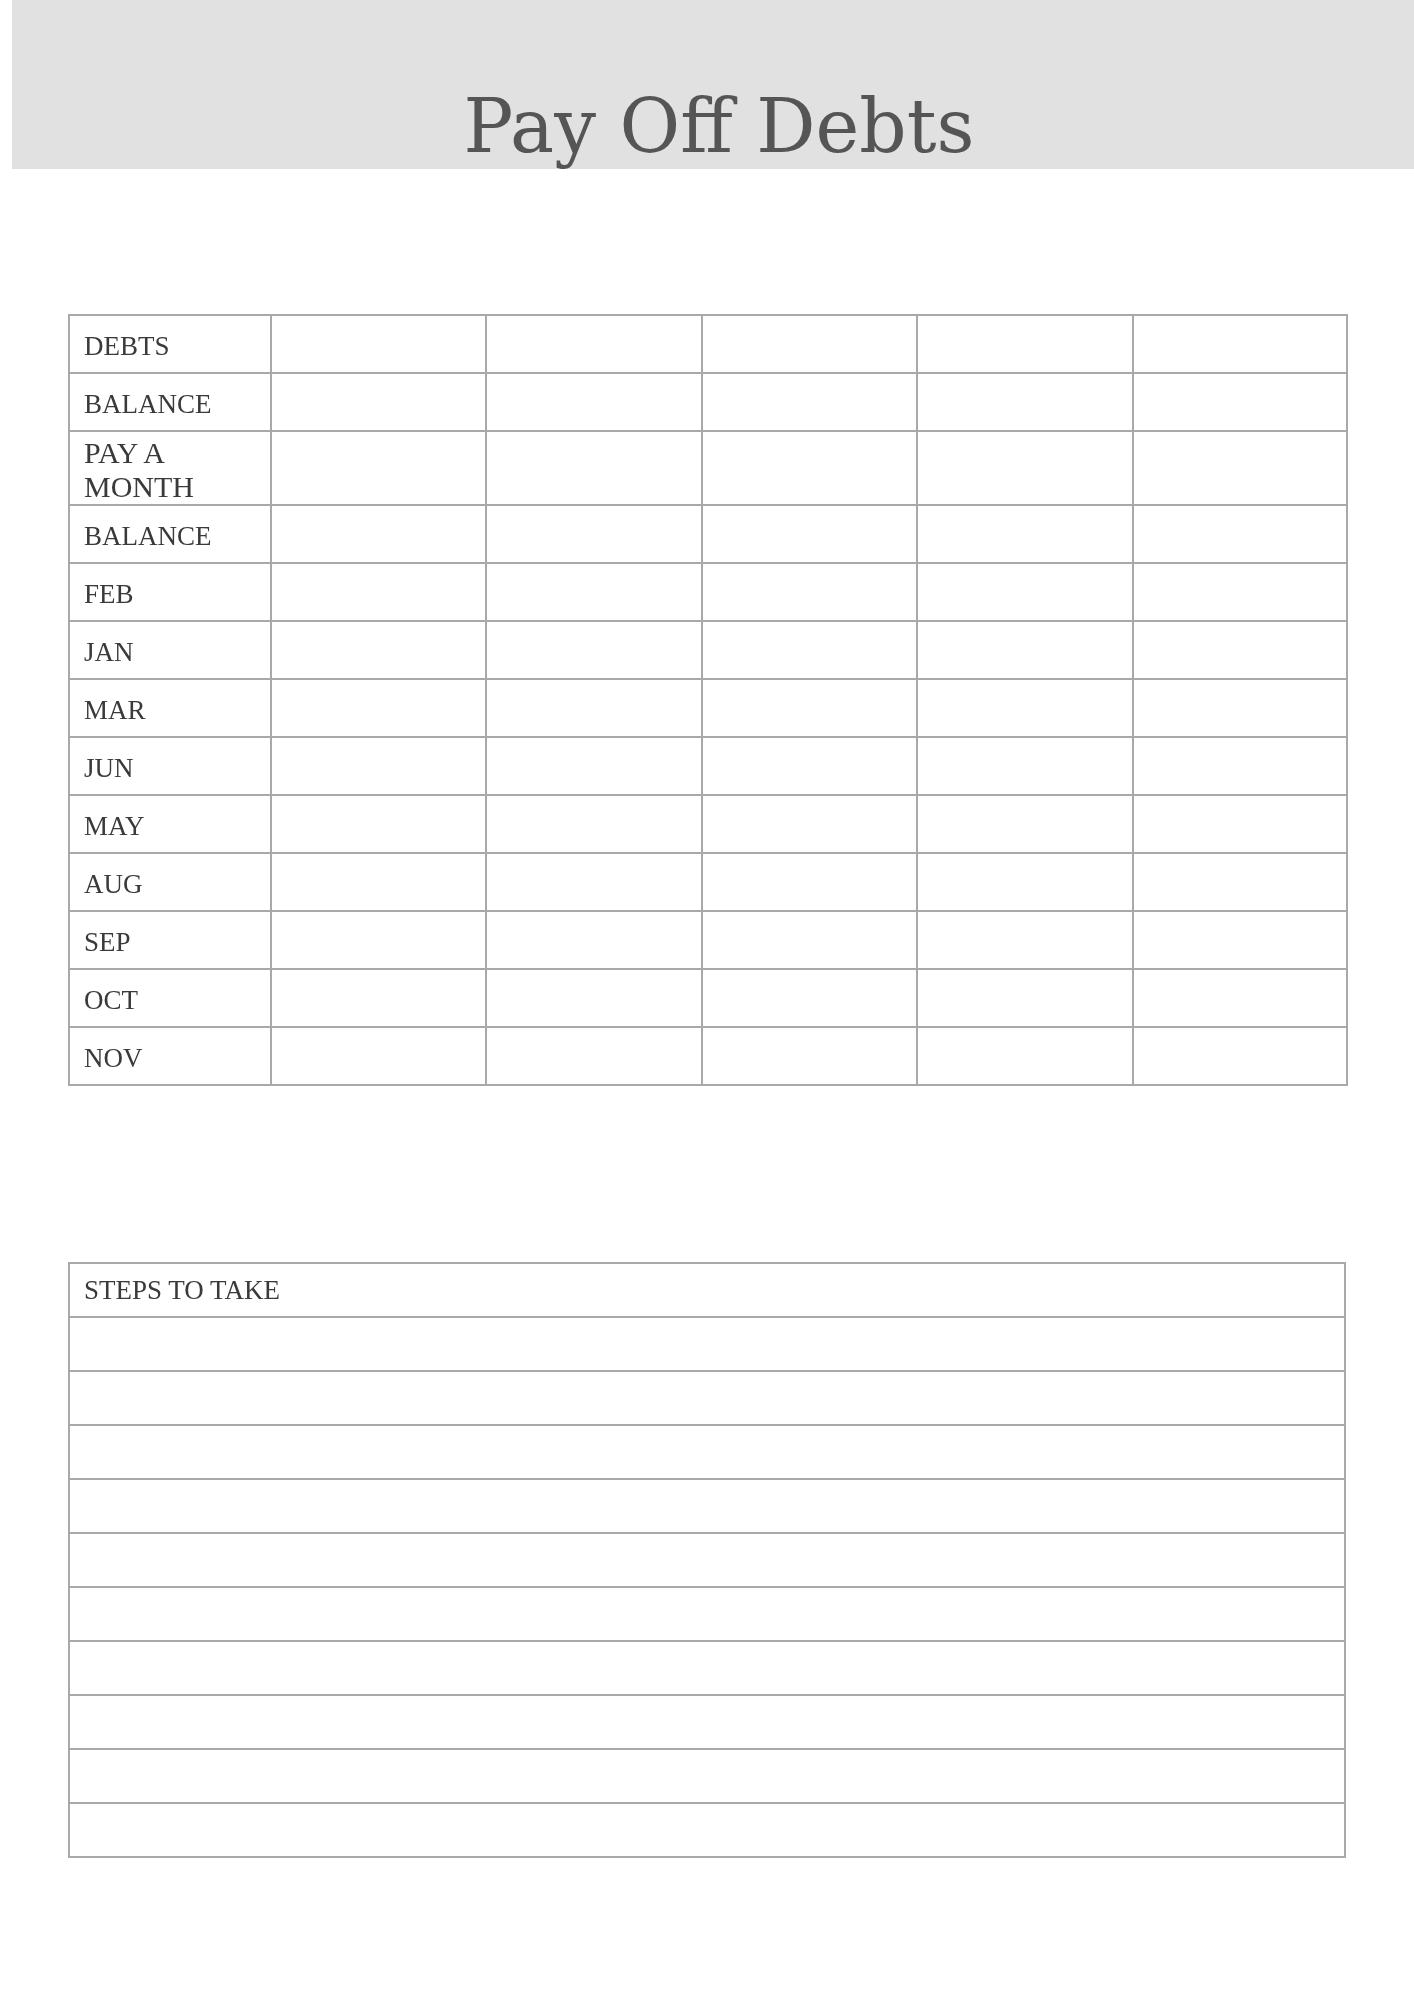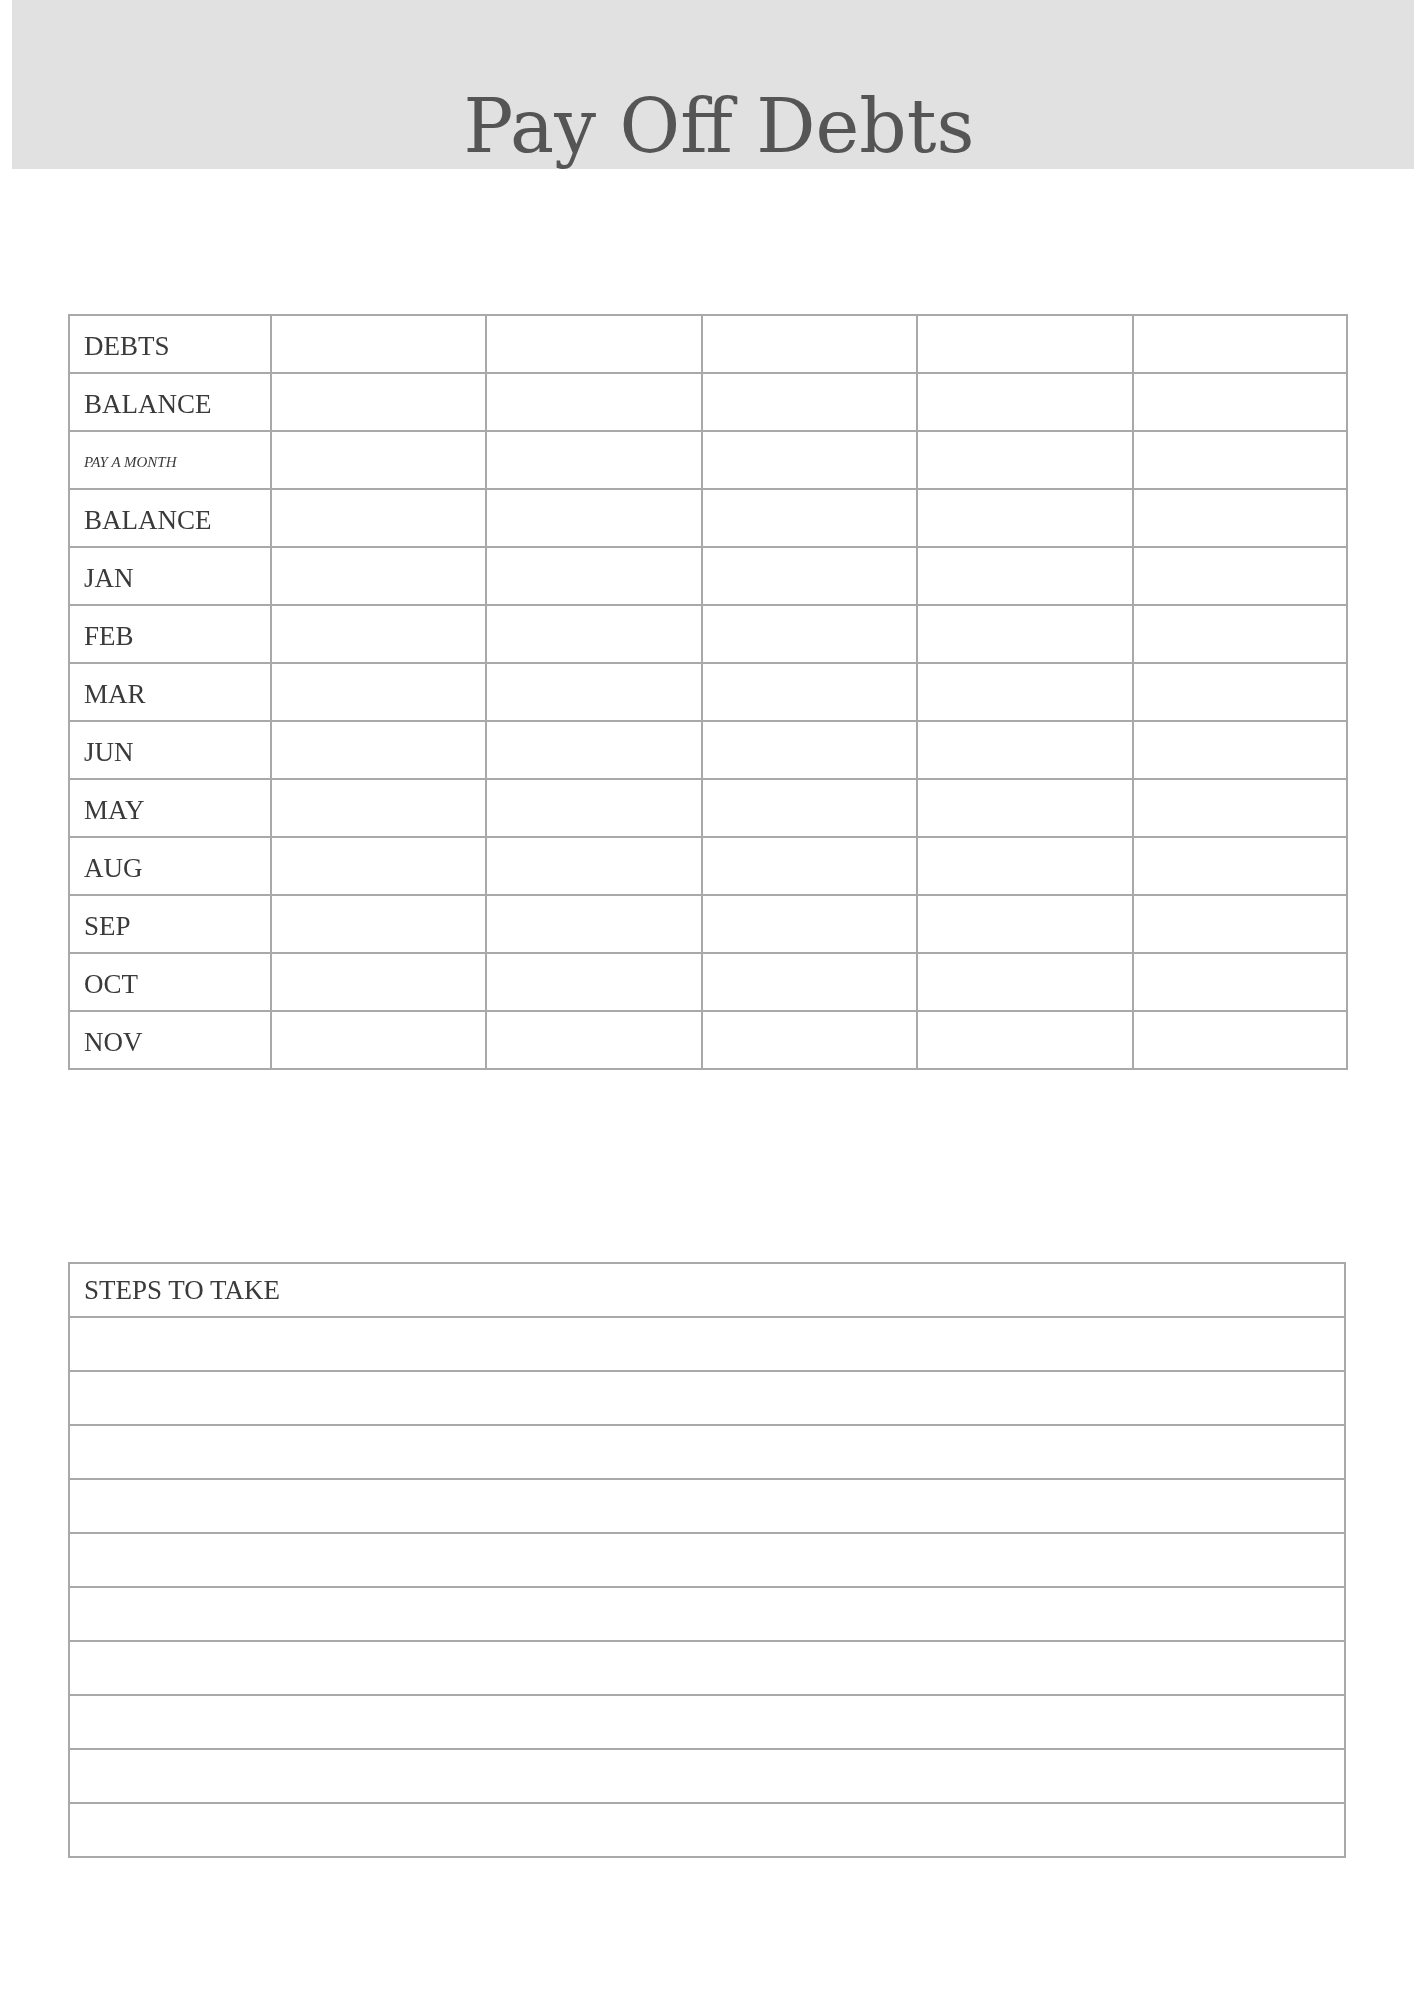--- a/index.html
+++ b/index.html
@@ -5,21 +5,21 @@
   html, body { margin:0; padding:0; }
   body { width:1414px; height:2000px; background:#ffffff; position:relative; overflow:hidden;
          font-family:"Liberation Serif","DejaVu Serif",serif; color:#3a3a3a; }
   .header { position:absolute; left:0; top:0; width:1414px; height:169px; background:#e1e1e1;
             display:flex; align-items:flex-end; justify-content:center;margin-left:12px; }
   .title { font-family:"DejaVu Serif","Liberation Serif",serif; font-size:74px; color:#555555;
            letter-spacing:0px; margin-top:-2px; }
   .grid { position:absolute; left:68px; top:314px; width:1278px; border-collapse:collapse; table-layout:fixed;padding-left:20px; }
   .grid td { border:2px solid #a9a9a9; height:52px; padding:0; }
   .grid td.label { padding-left:14px; font-size:27px; color:#3a3a3a; vertical-align:middle; padding-top:4px; }
-  .grid td.label.small { font-size:15px;font-style:italic; }
+  .grid td.label.small { font-size:30px; }
   .steps { position:absolute; left:68px; top:1262px; width:1278px; border-collapse:collapse; table-layout:fixed; }
   .steps td { border:2px solid #a9a9a9; height:52px; padding:0; }
   .steps td.label { padding-left:14px; font-size:27px; color:#3a3a3a; padding-top:0; }
 </style>
 </head>
 <body>
 
 <div class="header">
   <div class="title">Pay Off Debts</div>
 </div>
@@ -60,29 +60,29 @@
       </tr>
       <tr>
         <td class="label">BALANCE</td>
         <td></td>
         <td></td>
         <td></td>
         <td></td>
         <td></td>
       </tr>
       <tr>
-        <td class="label">JAN</td>
+        <td class="label">FEB</td>
         <td></td>
         <td></td>
         <td></td>
         <td></td>
         <td></td>
       </tr>
       <tr>
-        <td class="label">FEB</td>
+        <td class="label">JAN</td>
         <td></td>
         <td></td>
         <td></td>
         <td></td>
         <td></td>
       </tr>
       <tr>
         <td class="label">MAR</td>
         <td></td>
         <td></td>

